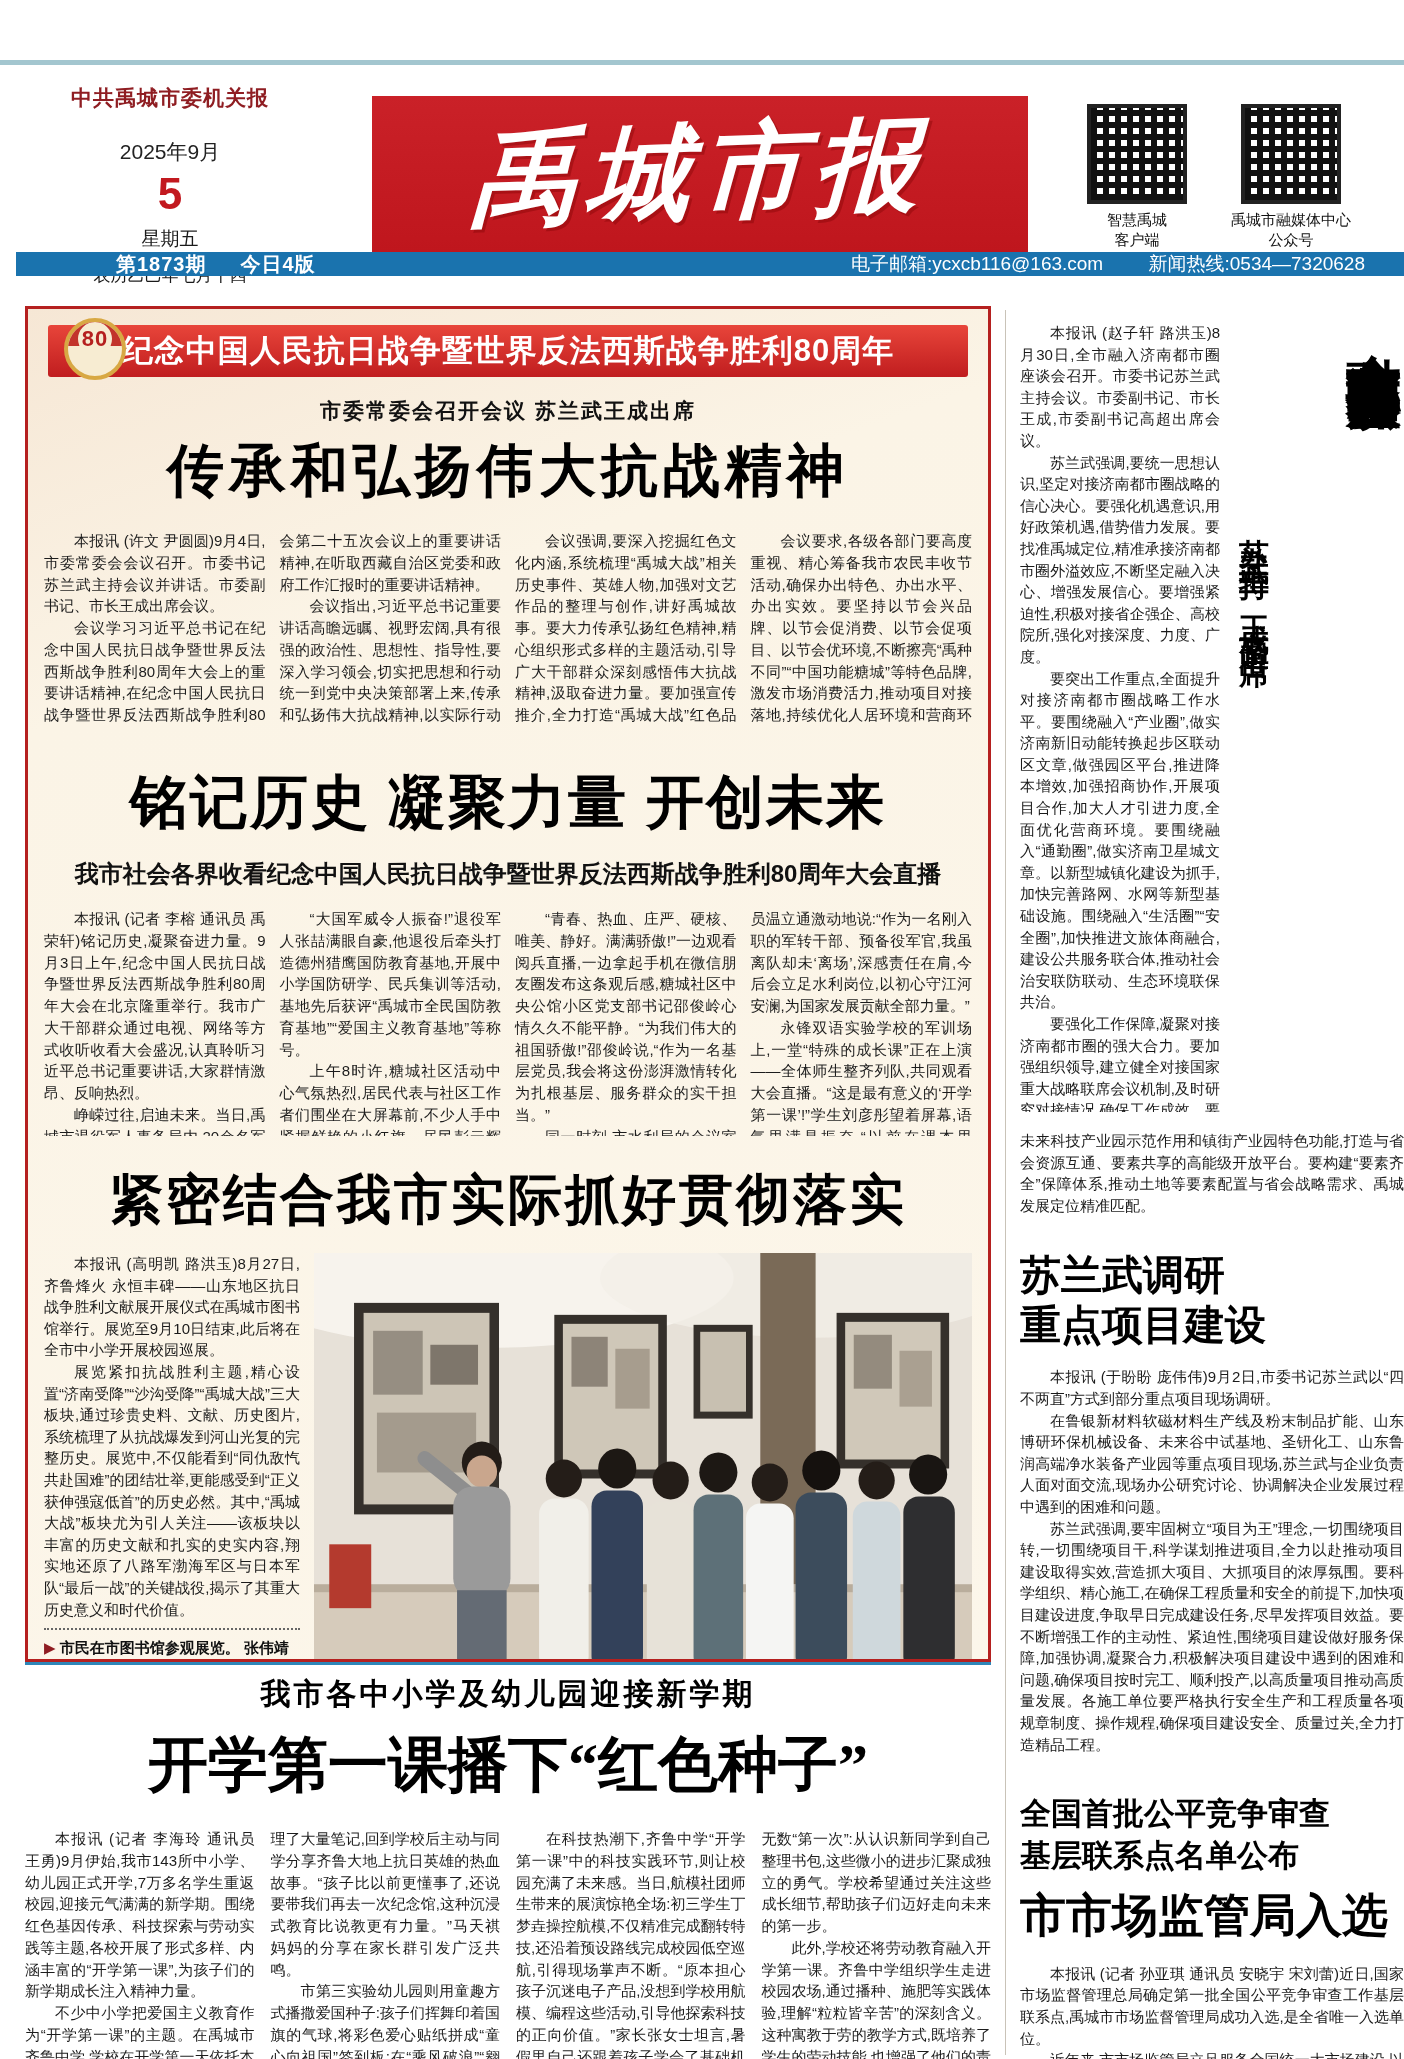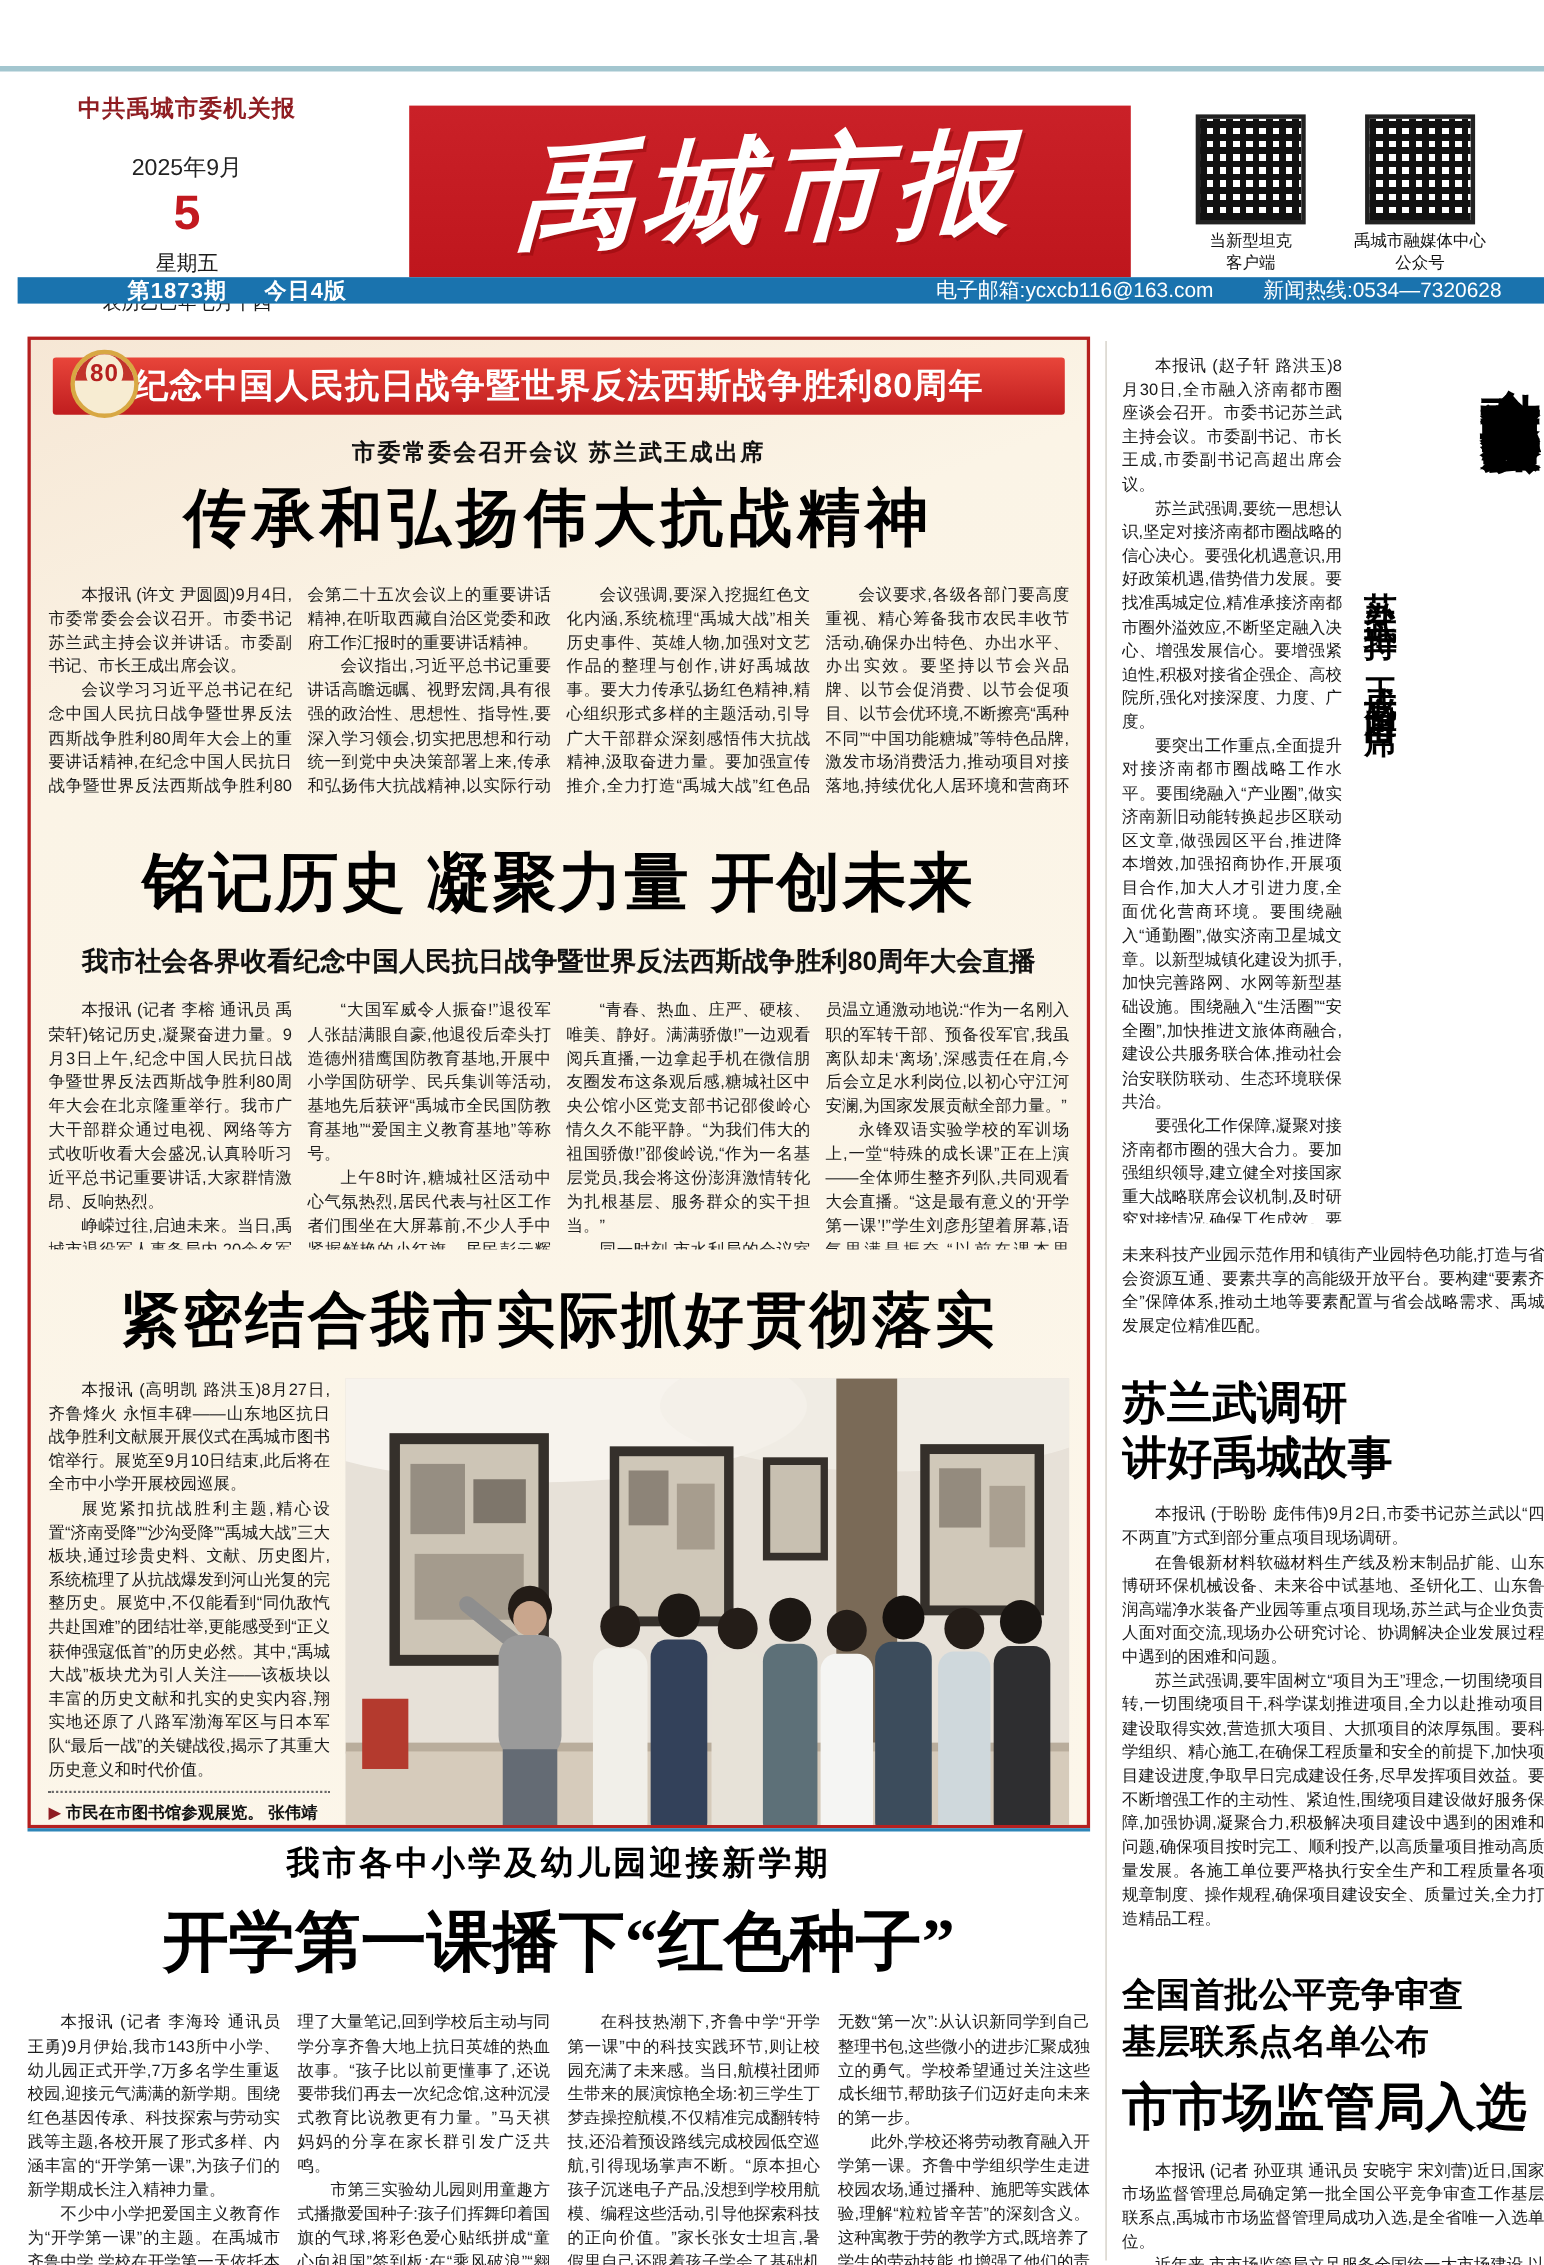--- a/index.html
+++ b/index.html
@@ -101,21 +101,21 @@
   <div class="weekday">星期五</div>
   <div class="lunar">农历乙巳年七月十四</div>
 </div>
 
 <div class="abs mast-title">
   <span>禹城市报</span>
 </div>
 
 <div class="abs qr-block qr1">
   <div class="qr"></div>
-  <div class="qr-label" style="white-space:pre-line">当新型坦克
+  <div class="qr-label" style="white-space:pre-line">智慧禹城
 客户端</div>
 </div>
 <div class="abs qr-block qr2">
   <div class="qr"></div>
   <div class="qr-label" style="white-space:pre-line">禹城市融媒体中心
 公众号</div>
 </div>
 
 <div class="abs infobar">
   <div class="issue-info">
@@ -298,21 +298,21 @@
         <p>要突出工作重点,全面提升对接济南都市圈战略工作水平。要围绕融入“产业圈”,做实济南新旧动能转换起步区联动区文章,做强园区平台,推进降本增效,加强招商协作,开展项目合作,加大人才引进力度,全面优化营商环境。要围绕融入“通勤圈”,做实济南卫星城文章。以新型城镇化建设为抓手,加快完善路网、水网等新型基础设施。围绕融入“生活圈”“安全圈”,加快推进文旅体商融合,建设公共服务联合体,推动社会治安联防联动、生态环境联保共治。</p>
         <p>要强化工作保障,凝聚对接济南都市圈的强大合力。要加强组织领导,建立健全对接国家重大战略联席会议机制,及时研究对接情况,确保工作成效。要积极主动对接,加强项目谋划争取,加大先进典型宣传力度。</p>
       </div>
     <div class="r1-subhead">苏兰武主持　王成高超出席</div>
     <div class="r1-headline">全市融入济南都市圈座谈会召开</div>
   </div>
   <div class="r1-bottom">未来科技产业园示范作用和镇街产业园特色功能,打造与省会资源互通、要素共享的高能级开放平台。要构建“要素齐全”保障体系,推动土地等要素配置与省会战略需求、禹城发展定位精准匹配。</div>
 
   <div class="r2-head">
     <div>苏兰武调研</div>
-    <div>讲好禹城故事</div>
+    <div>重点项目建设</div>
   </div>
   <div class="r-body">
       <p>本报讯 (于盼盼 庞伟伟)9月2日,市委书记苏兰武以“四不两直”方式到部分重点项目现场调研。</p>
       <p>在鲁银新材料软磁材料生产线及粉末制品扩能、山东博研环保机械设备、未来谷中试基地、圣钘化工、山东鲁润高端净水装备产业园等重点项目现场,苏兰武与企业负责人面对面交流,现场办公研究讨论、协调解决企业发展过程中遇到的困难和问题。</p>
       <p>苏兰武强调,要牢固树立“项目为王”理念,一切围绕项目转,一切围绕项目干,科学谋划推进项目,全力以赴推动项目建设取得实效,营造抓大项目、大抓项目的浓厚氛围。要科学组织、精心施工,在确保工程质量和安全的前提下,加快项目建设进度,争取早日完成建设任务,尽早发挥项目效益。要不断增强工作的主动性、紧迫性,围绕项目建设做好服务保障,加强协调,凝聚合力,积极解决项目建设中遇到的困难和问题,确保项目按时完工、顺利投产,以高质量项目推动高质量发展。各施工单位要严格执行安全生产和工程质量各项规章制度、操作规程,确保项目建设安全、质量过关,全力打造精品工程。</p>
     </div>
 
   <div class="r3-kicker">
     <div>全国首批公平竞争审查</div>
     <div>基层联系点名单公布</div>

